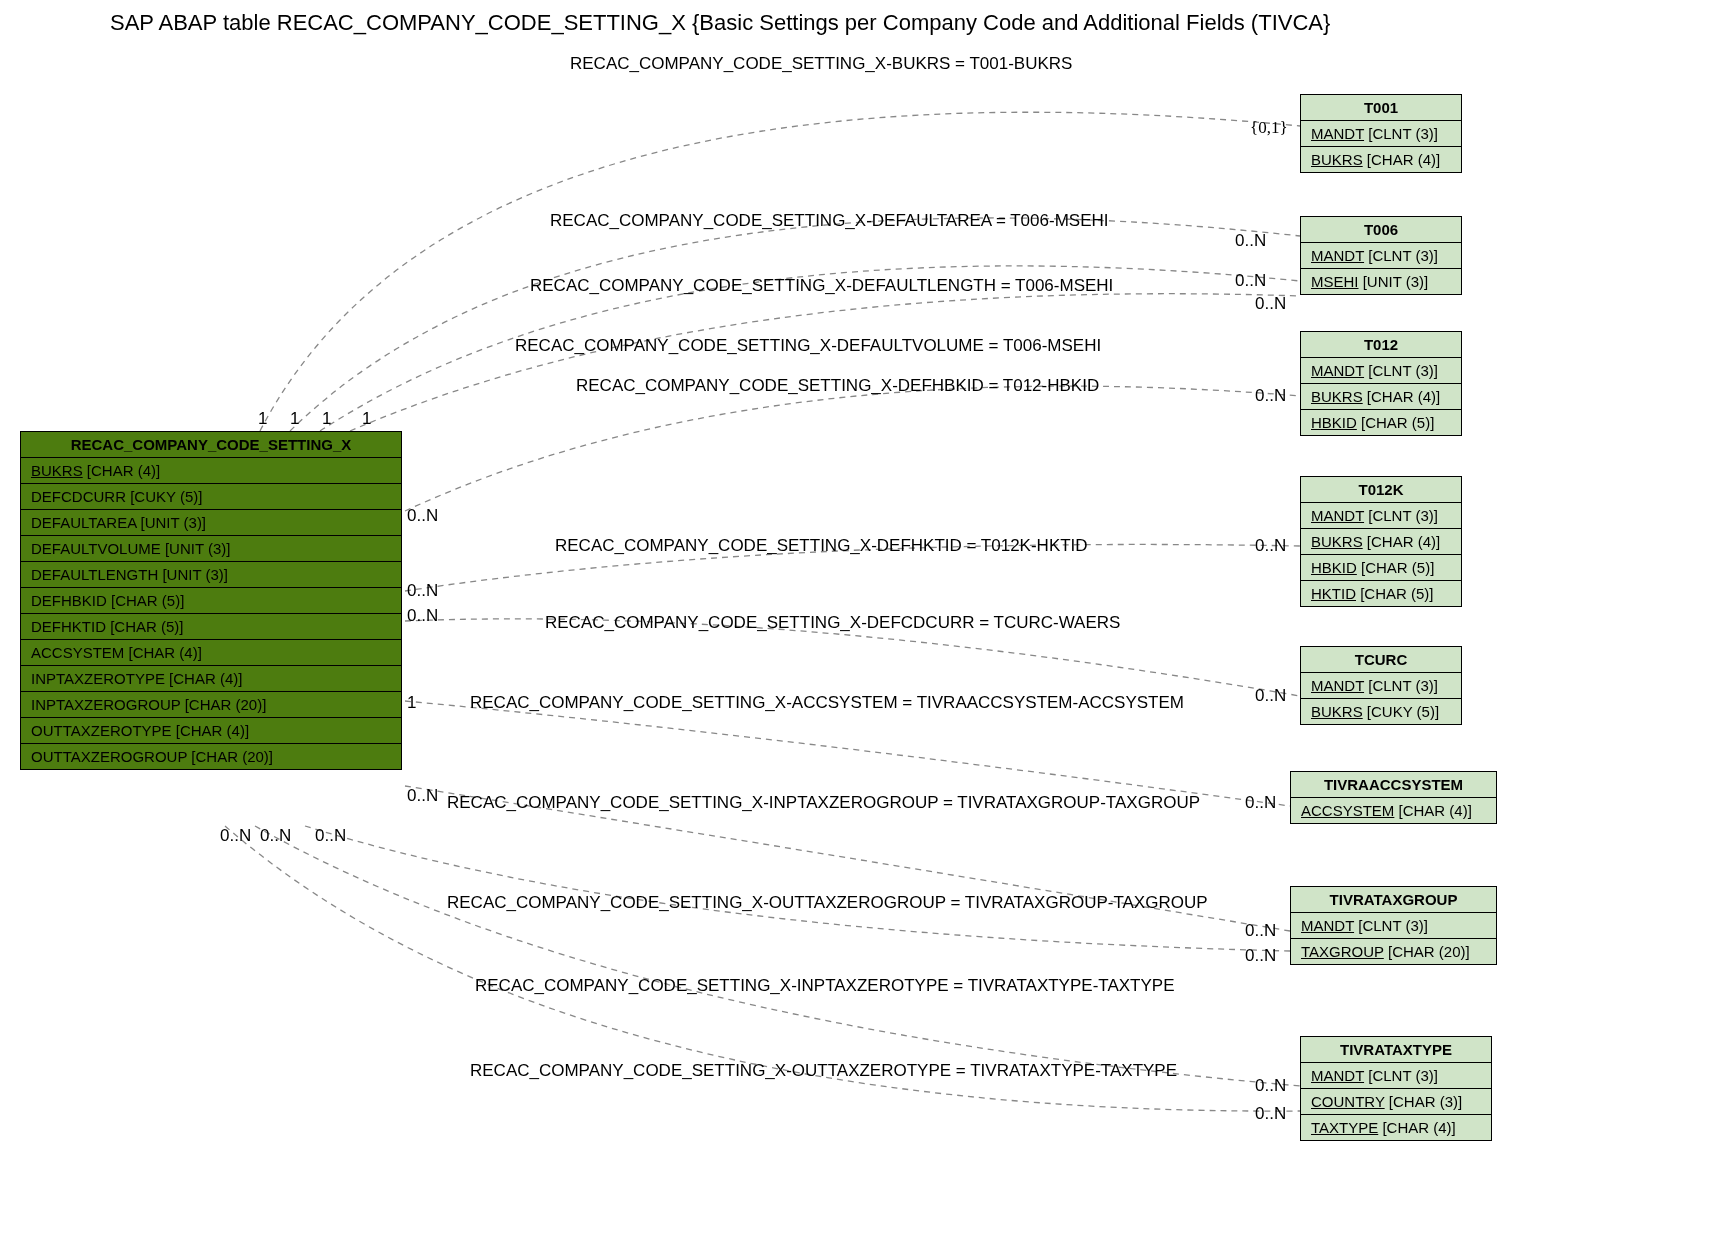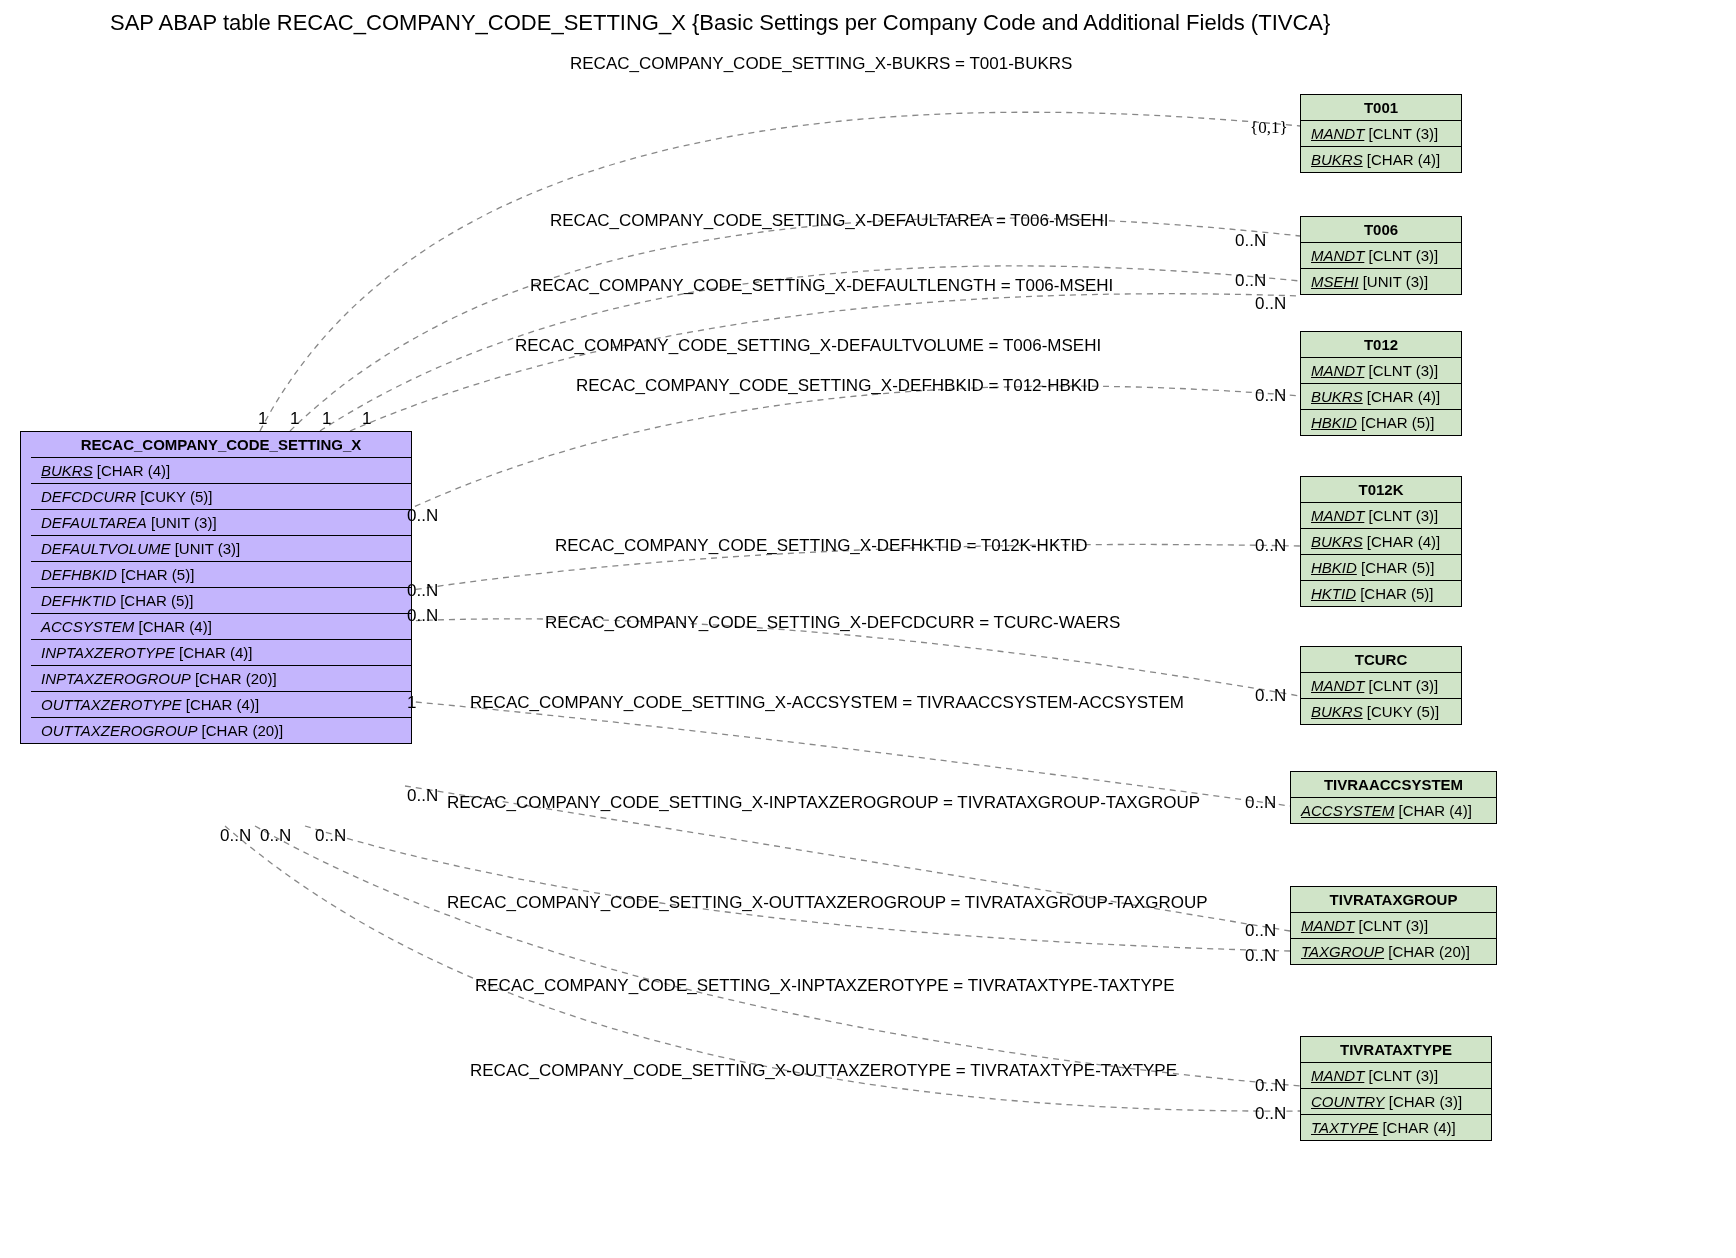--- a/index.html
+++ b/index.html
@@ -22,37 +22,36 @@
     position: relative;
     width: 1716px;
     height: 1220px;
   }
   .entity {
     position: absolute;
     border: 1px solid #000;
     background: #d0e4c8;
   }
   .entity.main {
-    background: #c4b5fd;
-    padding-left: 10px;
+    background: #4d7c0f;
   }
   .entity .hdr {
     font-weight: bold;
     text-align: center;
     padding: 4px 10px;
     border-bottom: 1px solid #000;
     white-space: nowrap;
   }
   .entity .row {
     padding: 4px 10px;
     border-bottom: 1px solid #000;
     white-space: nowrap;
   }
   .entity .row:last-child { border-bottom: none; }
-  .fname { font-style: italic; }
+  .fname { }
   .fname.u { text-decoration: underline; }
   .label {
     position: absolute;
     white-space: nowrap;
     font-size: 17px;
   }
   .card {
     position: absolute;
     font-size: 17px;
     white-space: nowrap;
@@ -101,20 +100,21 @@
     <path d="M 215 790 Q 550 1080 1290 1075"></path>
   </svg>
 
   <div class="entity main" style="left:10px; top:395px; width:380px;">
     <div class="hdr">RECAC_COMPANY_CODE_SETTING_X</div>
     <div id="main-fields">
         <div class="row"><span class="fname u">BUKRS</span> [CHAR (4)]</div>
         <div class="row"><span class="fname">DEFCDCURR</span> [CUKY (5)]</div>
         <div class="row"><span class="fname">DEFAULTAREA</span> [UNIT (3)]</div>
         <div class="row"><span class="fname">DEFAULTVOLUME</span> [UNIT (3)]</div>
+        <div class="row"><span class="fname">DEFAULTLENGTH</span> [UNIT (3)]</div>
         <div class="row"><span class="fname">DEFHBKID</span> [CHAR (5)]</div>
         <div class="row"><span class="fname">DEFHKTID</span> [CHAR (5)]</div>
         <div class="row"><span class="fname">ACCSYSTEM</span> [CHAR (4)]</div>
         <div class="row"><span class="fname">INPTAXZEROTYPE</span> [CHAR (4)]</div>
         <div class="row"><span class="fname">INPTAXZEROGROUP</span> [CHAR (20)]</div>
         <div class="row"><span class="fname">OUTTAXZEROTYPE</span> [CHAR (4)]</div>
         <div class="row"><span class="fname">OUTTAXZEROGROUP</span> [CHAR (20)]</div>
       </div>
   </div>
 

